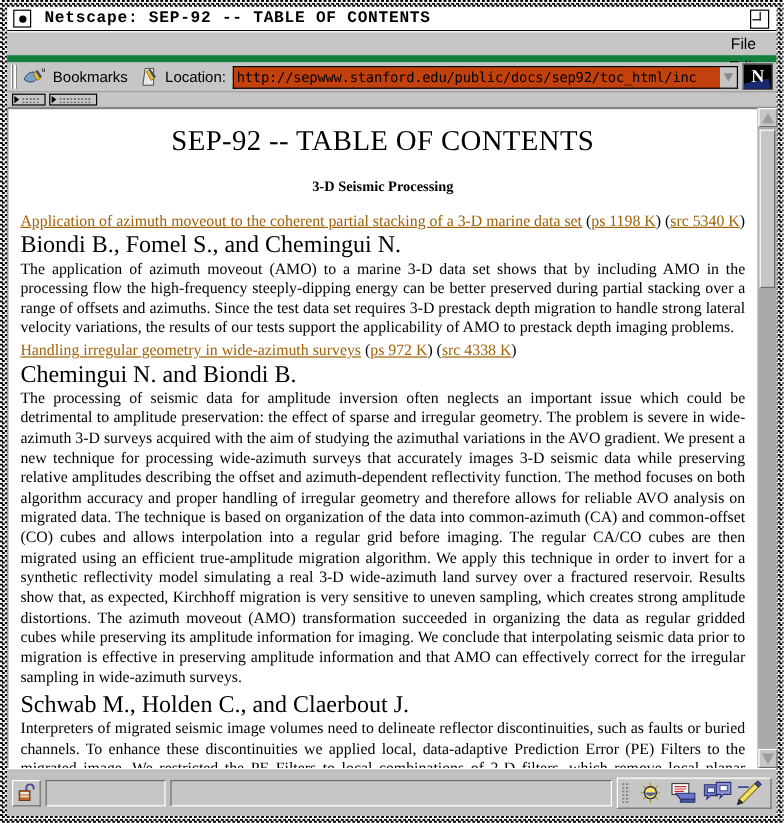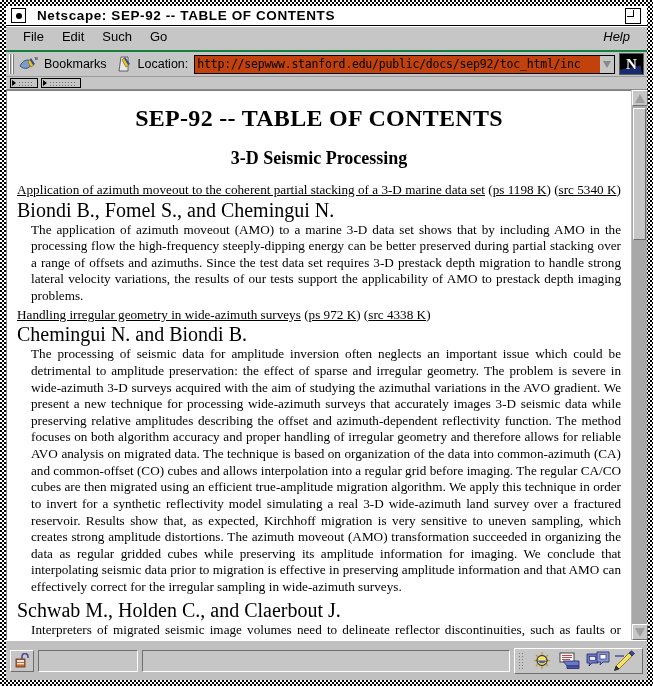--- a/index.html
+++ b/index.html
@@ -59,21 +59,21 @@
   }
   #title-menu-btn .dot {
     width: 6px; height: 6px;
     background: #000;
     border-radius: 50%;
   }
   #title-text {
     flex: 1 1 auto;
     text-align: left;
     padding-left: 11px;
-    font-family: Liberation Sans, sans-serif;
+    font-family: Liberation Mono, monospace;
     font-weight: bold;
     font-size: 13.5px;
     letter-spacing: 0.6px;
     color: #000;
     white-space: nowrap;
     overflow: hidden;
   }
   #title-maximize-btn {
     width: 14px; height: 14px;
     border: 1px solid #000;
@@ -92,25 +92,26 @@
   }
 
   
   #menubar {
     position: absolute;
     left: 0; top: 20px;
     width: 100%;
     height: 26px;
     background: #c6c6c6;
     border-top: 1px solid #ffffff;
-    border-bottom: 2px solid #15803d;
-    box-sizing: border-box;
-    display: flex;
-    align-items: flex-start;
+    border-bottom: 6px solid #15803d;
+    box-sizing: border-box;
+    display: flex;
+    align-items: flex-end;
     padding: 0 8px;
+    flex-direction: column;
   }
   .menu-item {
     font-size: 13px;
     color: #000;
     padding: 2px 9px;
     white-space: nowrap;
     cursor: default;
   }
   #menu-help { margin-left: auto; font-style: italic; }
 
@@ -289,51 +290,51 @@
   #page-inner {
     padding: 8px 10px 0 10px;
     font-family: "Liberation Serif", serif;
     color: #000000;
   }
 
   h1#doc-title {
     text-align: center;
     font-family: "Liberation Serif", serif;
     font-size: 24px;
-    font-weight: bold;
+    font-weight: normal;
     margin: 6px 0 16px 0;
     letter-spacing: 0.3px;
   }
   h2#doc-subtitle {
     text-align: center;
     font-family: "Liberation Serif", serif;
-    font-size: 18px;
+    font-size: 12px;
     font-weight: bold;
     margin: 0 0 13px 0;
   }
 
   .entry { margin-bottom: 1px; }
   .entry-links {
     font-size: 13.2px;
     line-height: 1.18;
   }
   a.doclink {
-    color: #000000;
+    color: #a16207;
     text-decoration: underline;
   }
   .entry-authors {
     font-weight: normal;
     font-size: 20px;
     margin: 0;
     line-height: 1.2;
   }
   .entry-abstract {
     font-size: 13.2px;
     line-height: 1.26;
-    margin: 0 0 2px 14px;
+    margin: 0 0 2px 0;
     text-align: justify;
   }
 
   
   #vscroll {
     width: 16px;
     flex: 0 0 auto;
     background: #c0c0c0;
     display: flex;
     flex-direction: column;

